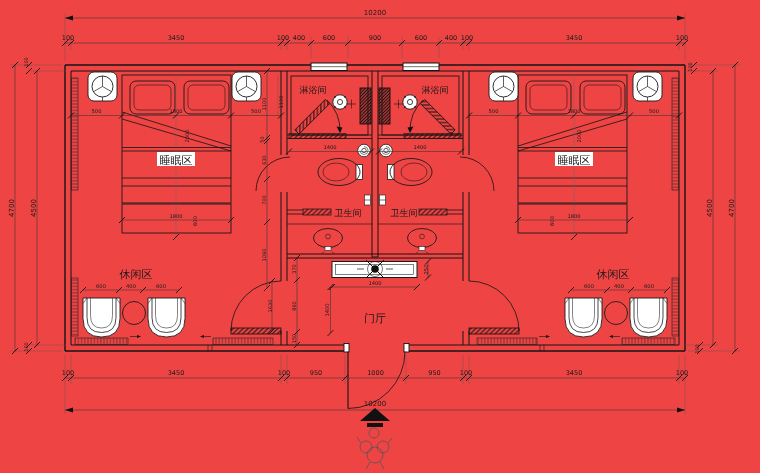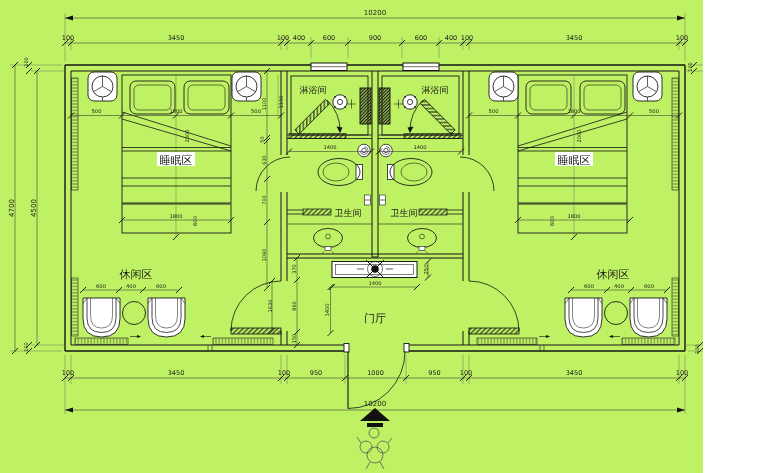--- a/index.html
+++ b/index.html
@@ -1,16 +1,16 @@
 <!DOCTYPE html>
 <html><head>
 <meta charset="utf-8">
 <style>
   html,body{margin:0;padding:0;background:#fff;}
-  .canvas{width:703px;height:473px;background:#bef264;overflow:hidden;position:relative;}
+  .canvas{width:760px;height:473px;background:#ef4444;overflow:hidden;position:relative;}
   svg{display:block;}
   svg text{font-family:"DejaVu Sans",sans-serif;fill:#1a1a1a;text-anchor:middle;}
   .ln{stroke:#141414;fill:none;}
   .w-out{stroke-width:1.4;}
   .w-in{stroke-width:1;}
   .w-th{stroke-width:.8;}
   .w-lt{stroke-width:.6;}
   .dim{stroke:#333;stroke-width:.55;fill:none;}
   .ext{stroke:#555;stroke-width:.4;fill:none;}
   .furn{stroke:#1a1a1a;fill:none;stroke-width:.9;}

